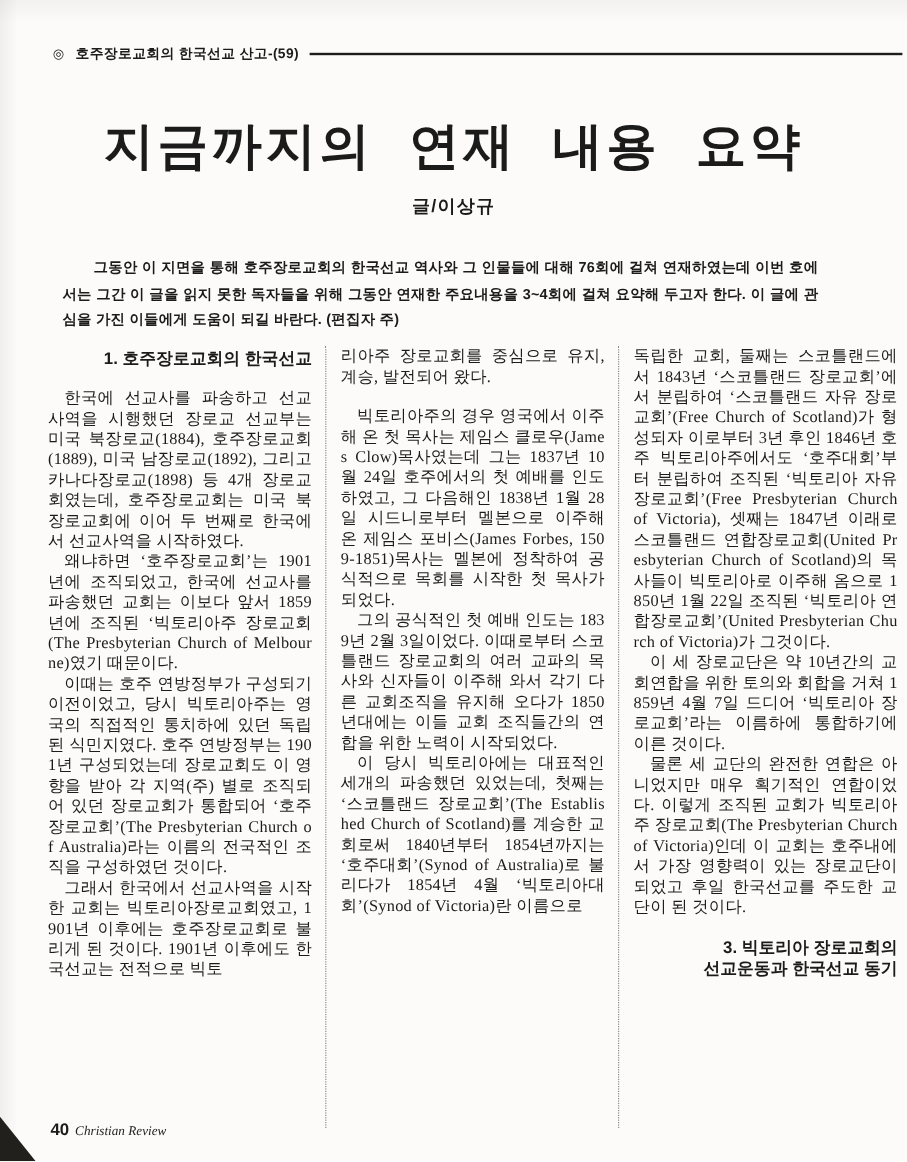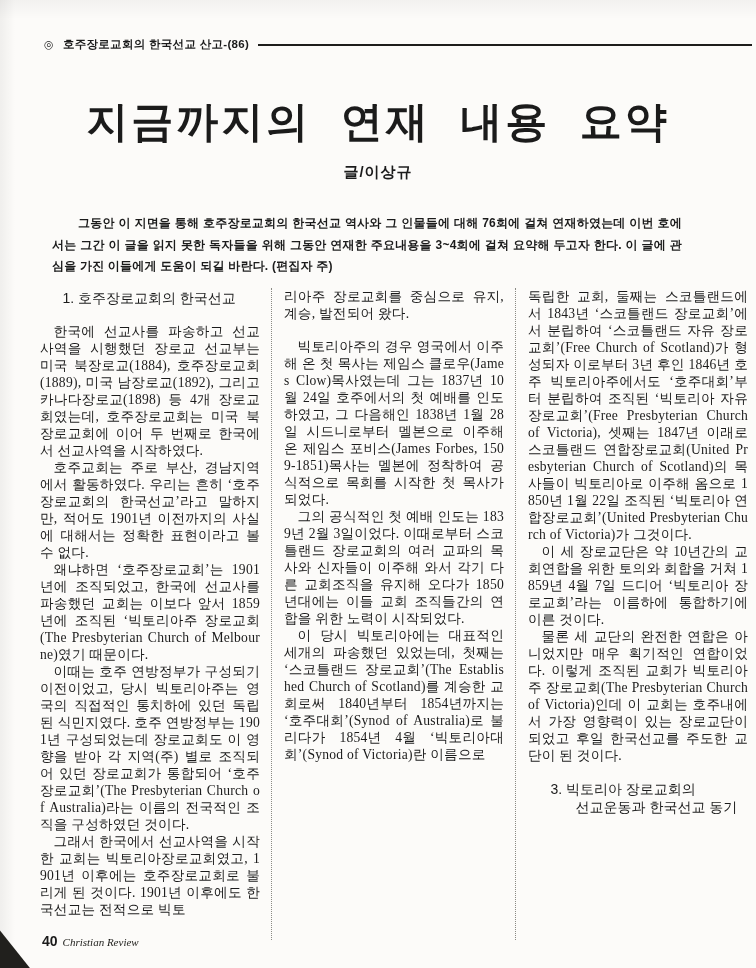--- a/index.html
+++ b/index.html
@@ -63,22 +63,22 @@
     text-align:justify;text-justify:inter-character;
     letter-spacing:0.25px;
     word-break:break-all;
   }
   .col + .col{border-left:1px dotted #8a8a84;margin-left:11px;padding-left:12px;}
   .col p{margin:0;text-indent:1em;}
   .col p.cont{text-indent:0;}
   .col p.gap-top{margin-top:16px;}
   .col .sec-head{
     font-family:"Liberation Sans","DejaVu Sans",sans-serif;
-    font-weight:normal;font-size:14px;line-height:18px;
-    text-align:left;letter-spacing:0;
+    font-weight:bold;font-size:14px;line-height:18px;
+    text-align:right;letter-spacing:0;
   }
   .sec-head.h1{margin:1px 0 16px 0;text-indent:1.6em;}
   .sec-head.h2{margin:15px 0 15px 0;text-indent:0.6em;}
   .sec-head.h3{margin:16px 0 16px 0;}
   .sec-head.h3 .line1{text-indent:1.6em;}
   .sec-head.h3 .line2{text-indent:3.4em;}
   
   .footer{
     position:absolute;left:42px;top:933px;
     display:flex;align-items:baseline;gap:5px;
@@ -92,36 +92,35 @@
     font-family:"Liberation Serif","DejaVu Serif",serif;
   }
 </style>
 </head>
 <body>
 
 <div class="page">
 
   <div class="topbar">
     <span class="bullet">◎</span>
-    <span>호주장로교회의 한국선교 산고-(86)</span>
+    <span>호주장로교회의 한국선교 산고-(59)</span>
     <span class="rule"></span>
   </div>
 
   <h1 class="title">지금까지의 연재 내용 요약</h1>
 
   <div class="byline">글/이상규</div>
 
   <p class="intro">그동안 이 지면을 통해 호주장로교회의 한국선교 역사와 그 인물들에 대해 76회에 걸쳐 연재하였는데 이번 호에서는 그간 이 글을 읽지 못한 독자들을 위해 그동안 연재한 주요내용을 3~4회에 걸쳐 요약해 두고자 한다. 이 글에 관심을 가진 이들에게 도움이 되길 바란다. (편집자 주)</p>
 
   <div class="columns">
 
     <div class="col">
       <div class="sec-head h1">1. 호주장로교회의 한국선교</div>
       <p>한국에 선교사를 파송하고 선교 사역을 시행했던 장로교 선교부는 미국 북장로교(1884), 호주장로교회(1889), 미국 남장로교(1892), 그리고 카나다장로교(1898) 등 4개 장로교회였는데, 호주장로교회는 미국 북장로교회에 이어 두 번째로 한국에서 선교사역을 시작하였다.</p>
-      <p>호주교회는 주로 부산, 경남지역에서 활동하였다. 우리는 흔히 ‘호주장로교회의 한국선교’라고 말하지만, 적어도 1901년 이전까지의 사실에 대해서는 정확한 표현이라고 볼 수 없다.</p>
       <p>왜냐하면 ‘호주장로교회’는 1901년에 조직되었고, 한국에 선교사를 파송했던 교회는 이보다 앞서 1859년에 조직된 ‘빅토리아주 장로교회(The Presbyterian Church of Melbourne)였기 때문이다.</p>
       <p>이때는 호주 연방정부가 구성되기 이전이었고, 당시 빅토리아주는 영국의 직접적인 통치하에 있던 독립된 식민지였다. 호주 연방정부는 1901년 구성되었는데 장로교회도 이 영향을 받아 각 지역(주) 별로 조직되어 있던 장로교회가 통합되어 ‘호주장로교회’(The Presbyterian Church of Australia)라는 이름의 전국적인 조직을 구성하였던 것이다.</p>
       <p>그래서 한국에서 선교사역을 시작한 교회는 빅토리아장로교회였고, 1901년 이후에는 호주장로교회로 불리게 된 것이다. 1901년 이후에도 한국선교는 전적으로 빅토</p>
     </div>
 
     <div class="col">
       <p class="cont">리아주 장로교회를 중심으로 유지, 계승, 발전되어 왔다.</p>
       <p class="gap-top">빅토리아주의 경우 영국에서 이주해 온 첫 목사는 제임스 클로우(James Clow)목사였는데 그는 1837년 10월 24일 호주에서의 첫 예배를 인도하였고, 그 다음해인 1838년 1월 28일 시드니로부터 멜본으로 이주해 온 제임스 포비스(James Forbes, 1509-1851)목사는 멜본에 정착하여 공식적으로 목회를 시작한 첫 목사가 되었다.</p>
       <p>그의 공식적인 첫 예배 인도는 1839년 2월 3일이었다. 이때로부터 스코틀랜드 장로교회의 여러 교파의 목사와 신자들이 이주해 와서 각기 다른 교회조직을 유지해 오다가 1850년대에는 이들 교회 조직들간의 연합을 위한 노력이 시작되었다.</p>
       <p>이 당시 빅토리아에는 대표적인 세개의 파송했던 있었는데, 첫째는 ‘스코틀랜드 장로교회’(The Established Church of Scotland)를 계승한 교회로써 1840년부터 1854년까지는 ‘호주대회’(Synod of Australia)로 불리다가 1854년 4월 ‘빅토리아대회’(Synod of Victoria)란 이름으로</p>

